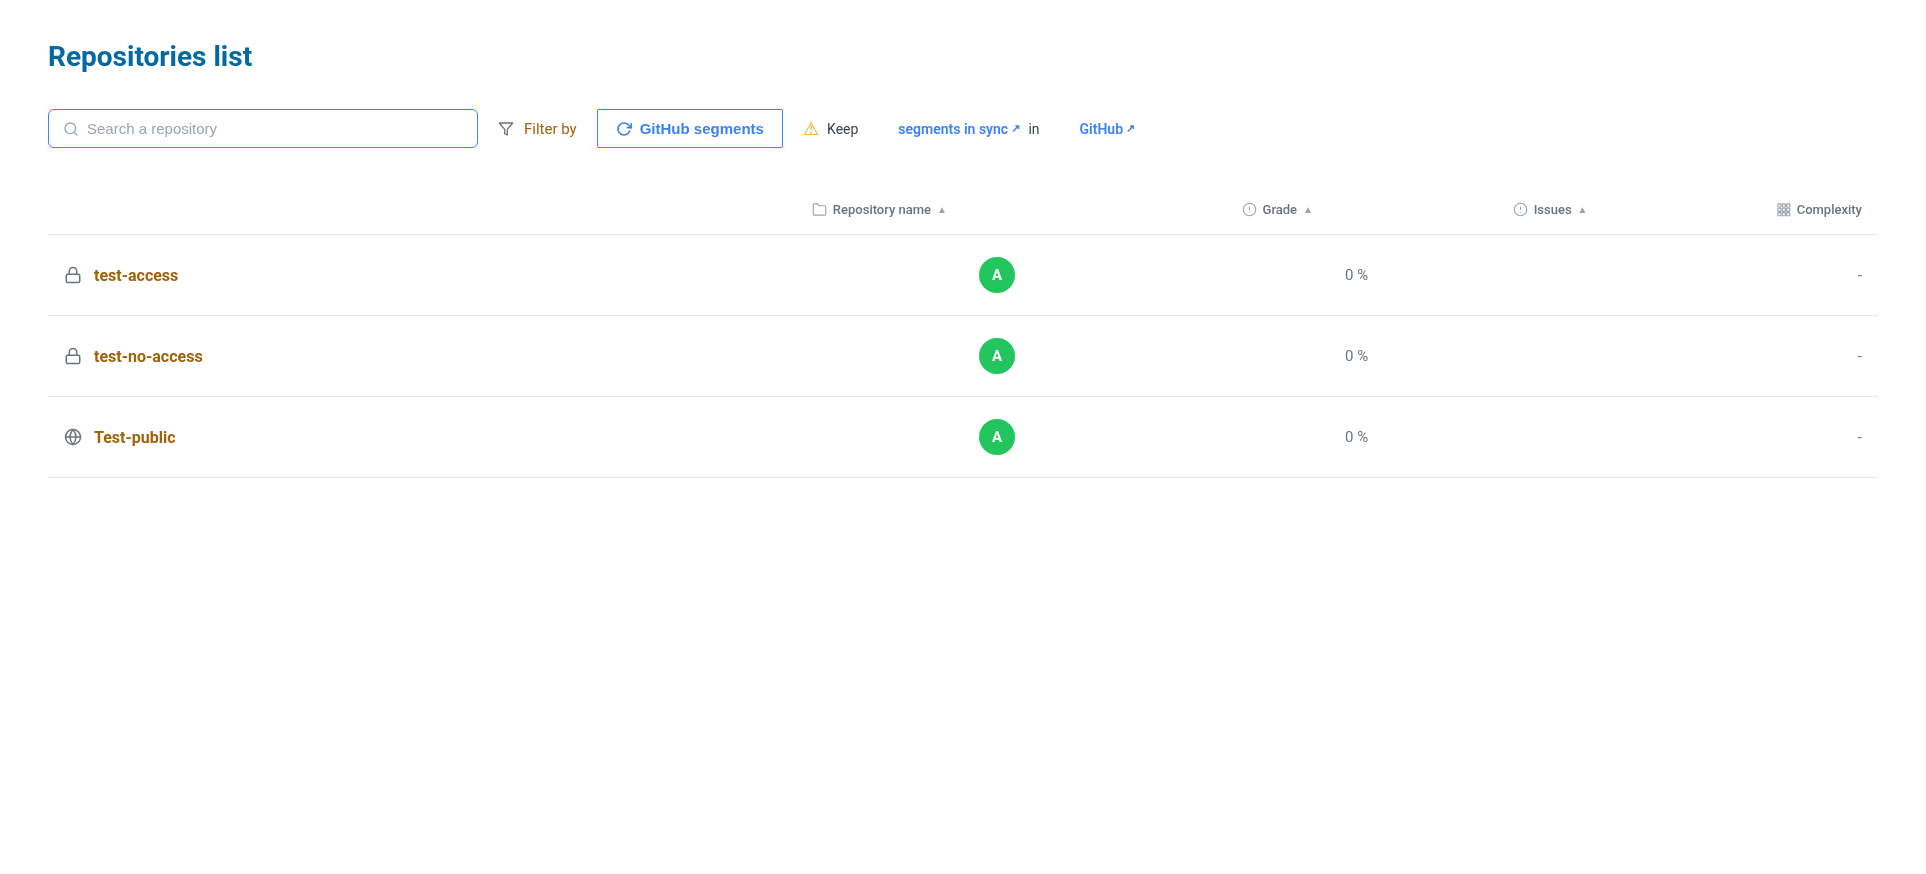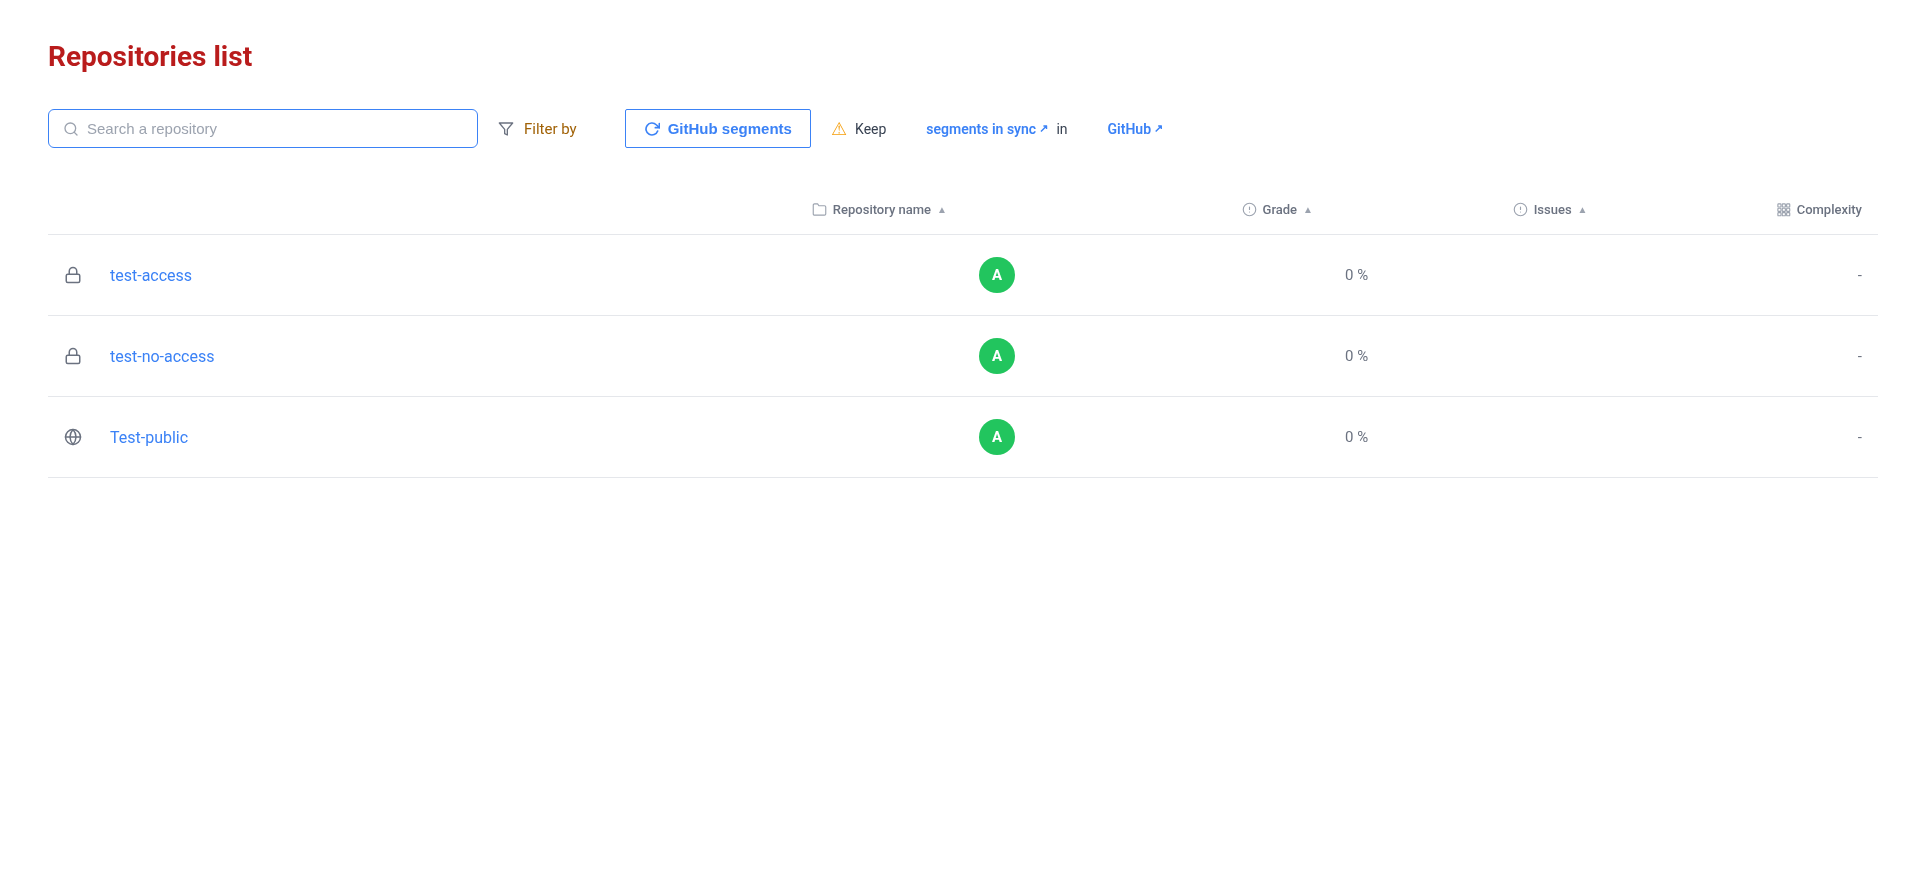--- a/index.html
+++ b/index.html
@@ -12,21 +12,21 @@
       font-family: -apple-system, BlinkMacSystemFont, 'Segoe UI', Roboto, Helvetica, Arial, sans-serif;
       background: #ffffff;
       color: #1a2332;
       min-height: 874px;
       padding: 40px 48px;
     }
 
     .page-title {
       font-size: 28px;
       font-weight: 700;
-      color: #b91c1c;
+      color: #0369a1;
       margin-bottom: 36px;
     }
 
     .toolbar {
       display: flex;
       align-items: center;
       gap: 20px;
       margin-bottom: 40px;
     }
 
@@ -76,21 +76,20 @@
       align-items: center;
       gap: 8px;
       border: 1.5px solid #3b82f6;
       border-radius: 2px;
       padding: 10px 18px;
       background: #fff;
       color: #3b82f6;
       font-size: 15px;
       font-weight: 600;
       cursor: pointer;
-      margin-left: 28px;
     }
 
     .sync-notice {
       display: flex;
       align-items: center;
       gap: 8px;
       font-size: 14px;
       color: #374151;
     }
 
@@ -170,24 +169,24 @@
     }
 
     .repo-table td {
       padding: 22px 16px;
       vertical-align: middle;
     }
 
     .repo-name-cell {
       display: flex;
       align-items: center;
-      gap: 28px;
+      gap: 12px;
       font-size: 16px;
-      font-weight: 400;
-      color: #3b82f6;
+      font-weight: 700;
+      color: #a16207;
     }
 
     .grade-badge {
       width: 36px;
       height: 36px;
       border-radius: 50%;
       background: #22c55e;
       color: #fff;
       display: flex;
       align-items: center;

